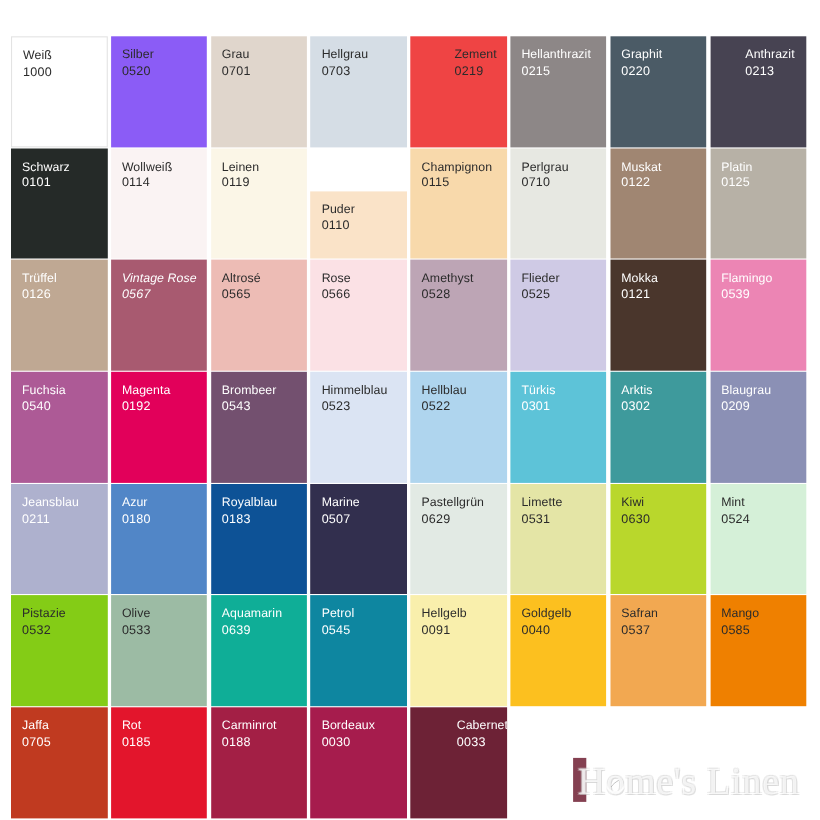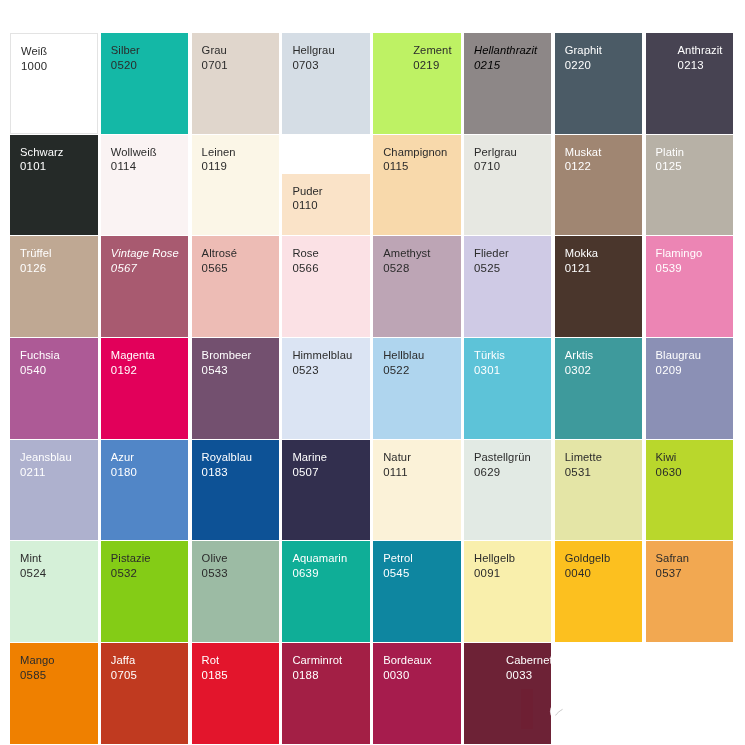--- a/index.html
+++ b/index.html
@@ -100,37 +100,37 @@
 </head>
 <body>
 
 <div id="palette-page">
 
   <div id="swatch-grid">
       <div class="swatch bordered" style="background: rgb(255, 255, 255); color: rgb(43, 43, 43);">
         <span class="swatch-name">Weiß</span>
         <span class="swatch-code">1000</span>
       </div>
-      <div class="swatch" style="background: #14b8a6; color: rgb(43, 43, 43);">
+      <div class="swatch" style="background: #8b5cf6; color: rgb(43, 43, 43);">
         <span class="swatch-name">Silber</span>
         <span class="swatch-code">0520</span>
       </div>
       <div class="swatch" style="background: rgb(224, 214, 204); color: rgb(43, 43, 43);">
         <span class="swatch-name">Grau</span>
         <span class="swatch-code">0701</span>
       </div>
       <div class="swatch" style="background: rgb(213, 221, 229); color: rgb(43, 43, 43);">
         <span class="swatch-name">Hellgrau</span>
         <span class="swatch-code">0703</span>
       </div>
-      <div class="swatch" style="background: #bef264; color: rgb(43, 43, 43); padding-left: 40px;">
+      <div class="swatch" style="background: #ef4444; color: rgb(43, 43, 43); padding-left: 40px;">
         <span class="swatch-name">Zement</span>
         <span class="swatch-code">0219</span>
       </div>
-      <div class="swatch" style="background: rgb(141, 135, 135); color: #000000; font-style: italic;">
+      <div class="swatch" style="background: rgb(141, 135, 135); color: #ffffff;">
         <span class="swatch-name">Hellanthrazit</span>
         <span class="swatch-code">0215</span>
       </div>
       <div class="swatch" style="background: rgb(75, 91, 102); color: rgb(255, 255, 255);">
         <span class="swatch-name">Graphit</span>
         <span class="swatch-code">0220</span>
       </div>
       <div class="swatch" style="background: rgb(71, 67, 82); color: rgb(255, 255, 255); padding-left: 32px;">
         <span class="swatch-name">Anthrazit</span>
         <span class="swatch-code">0213</span>
@@ -240,24 +240,20 @@
         <span class="swatch-code">0180</span>
       </div>
       <div class="swatch" style="background: rgb(13, 82, 150); color: rgb(255, 255, 255);">
         <span class="swatch-name">Royalblau</span>
         <span class="swatch-code">0183</span>
       </div>
       <div class="swatch" style="background: rgb(50, 47, 78); color: rgb(255, 255, 255);">
         <span class="swatch-name">Marine</span>
         <span class="swatch-code">0507</span>
       </div>
-      <div class="swatch" style="background: rgb(251, 242, 216); color: rgb(43, 43, 43);">
-        <span class="swatch-name">Natur</span>
-        <span class="swatch-code">0111</span>
-      </div>
       <div class="swatch" style="background: rgb(226, 234, 228); color: rgb(43, 43, 43);">
         <span class="swatch-name">Pastellgrün</span>
         <span class="swatch-code">0629</span>
       </div>
       <div class="swatch" style="background: rgb(228, 229, 166); color: rgb(43, 43, 43);">
         <span class="swatch-name">Limette</span>
         <span class="swatch-code">0531</span>
       </div>
       <div class="swatch" style="background: rgb(185, 215, 44); color: rgb(43, 43, 43);">
         <span class="swatch-name">Kiwi</span>
@@ -316,20 +312,21 @@
         <span class="swatch-code">0030</span>
       </div>
       <div class="swatch" style="background: rgb(109, 34, 54); color: rgb(255, 255, 255); padding-left: 42px;">
         <span class="swatch-name">Cabernet</span>
         <span class="swatch-code">0033</span>
       </div>
     </div>
 
   <div id="watermark">
     <div id="watermark-bar"></div>
+    <div id="watermark-text">Home's Linen</div>
     <svg id="watermark-emblem" viewBox="0 0 24 24">
       <circle cx="12" cy="12" r="10" fill="none" stroke="rgba(255,255,255,0.8)" stroke-width="2"></circle>
       <path d="M7.5 15.5 C8 10.5 11.5 8 16 8 C16 12.5 13 16 8.5 16 Z" fill="rgba(255,255,255,0.85)"></path>
       <path d="M7.5 16.5 C9 14 12 11.5 15.5 9.5" stroke="rgba(150,150,150,0.6)" stroke-width="1" fill="none"></path>
     </svg>
   </div>
 
 </div>
 
 </body></html>

